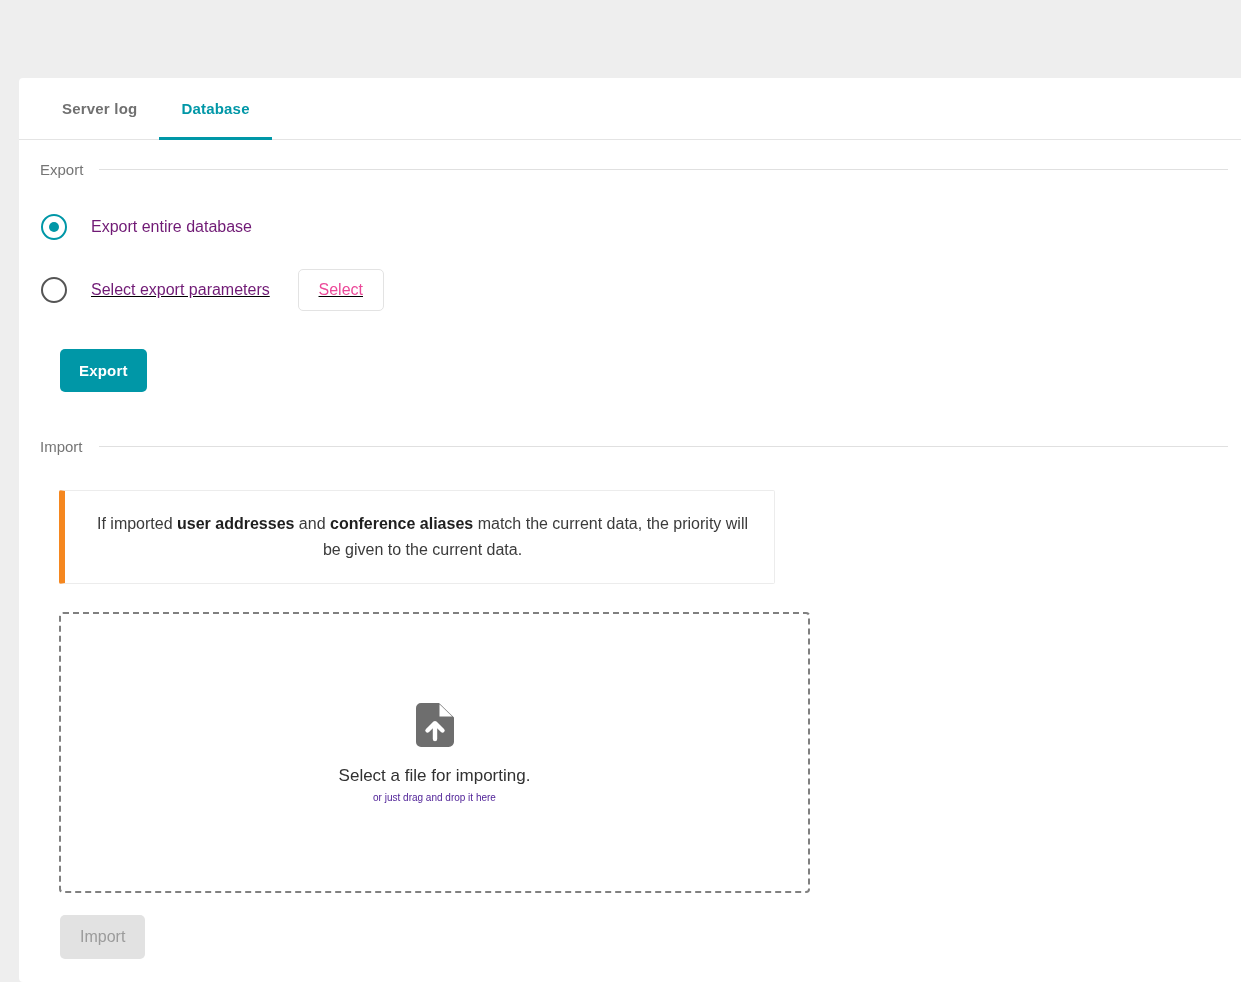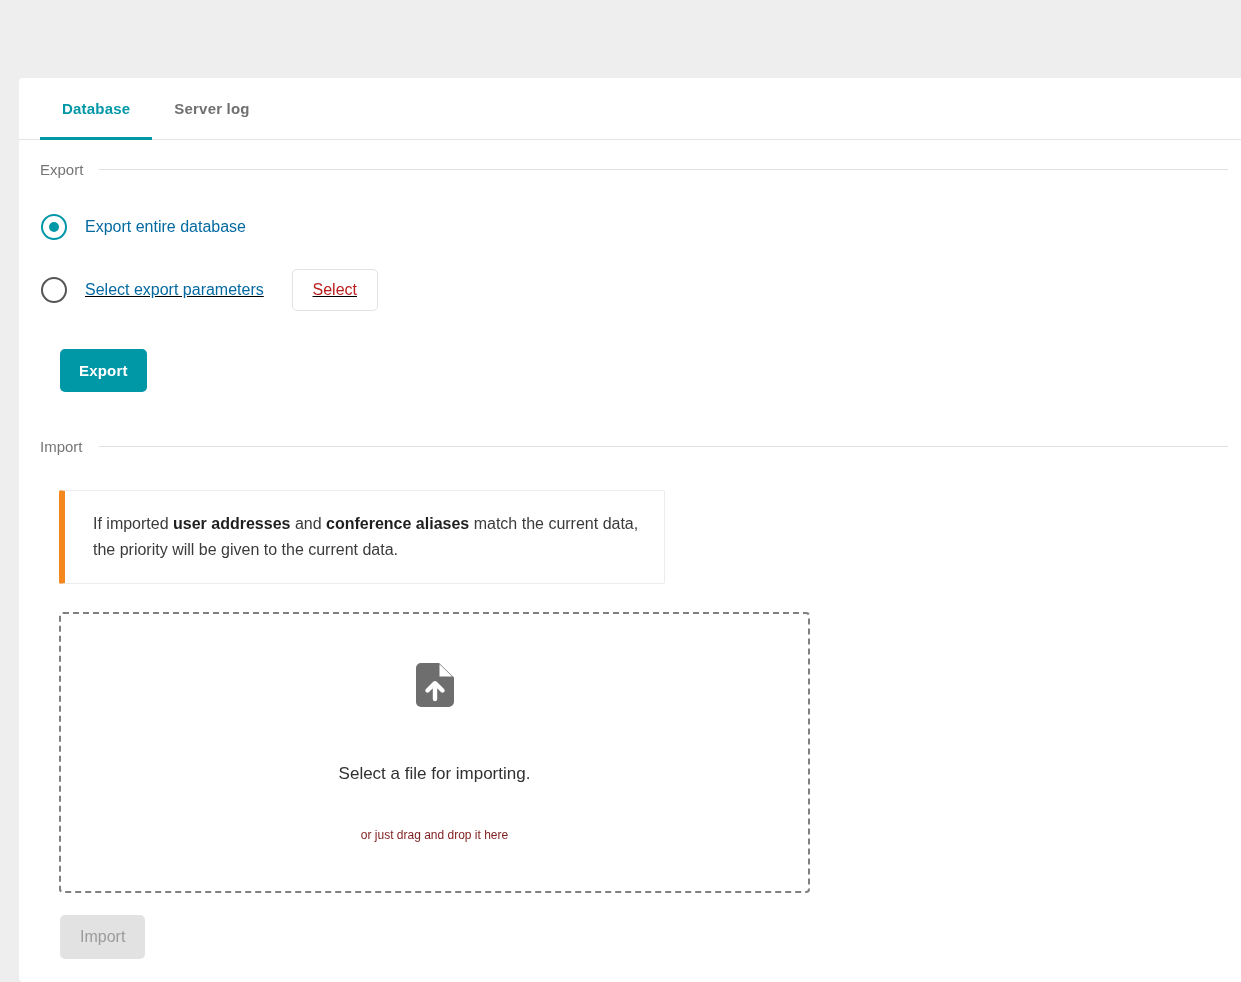--- a/index.html
+++ b/index.html
@@ -147,35 +147,35 @@
     content: "";
     position: absolute;
     left: 50%; top: 50%;
     width: 10px; height: 10px;
     margin: -5px 0 0 -5px;
     border-radius: 50%;
     background: #0097a7;
   }
   .radio-label {
     font-size: 16px;
-    color: #0369a1;
-    margin-left: 18px;
+    color: #701a75;
+    margin-left: 24px;
     white-space: nowrap;
     cursor: pointer;
   }
 
   .select-btn {
     margin-left: 28px;
     height: 42px;
     min-width: 86px;
     padding: 0 19px;
     border: 1px solid #e3e3e3;
     border-radius: 5px;
     background: #ffffff;
-    color: #b91c1c;
+    color: #ec4899;
     font-size: 16px;
     font-family: "Liberation Sans", sans-serif;
     cursor: default;
   }
 
   
   .btn-primary {
     margin-top: 38px;
     margin-left: 41px;
     height: 43px;
@@ -202,29 +202,30 @@
     color: #9b9b9b;
     font-size: 16px;
     font-family: "Liberation Sans", sans-serif;
     cursor: default;
   }
 
   
   .notice {
     margin-top: 35px;
     margin-left: 40px;
-    width: 606px;
+    width: 716px;
     min-height: 94px;
     background: #ffffff;
     border: 1px solid #ececec;
     border-left: 6px solid #f5871f;
     border-radius: 2px;
     display: flex;
     align-items: center;
     padding: 12px 22px 12px 28px;
+    text-align: center;
   }
   .notice-text {
     font-size: 16px;
     line-height: 1.65;
     color: #3b3b3b;
   }
   .notice-text b { font-weight: bold; color: #1f1f1f; }
 
   
   .dropzone {
@@ -233,48 +234,47 @@
     width: 751px;
     height: 281px;
     border: 2px dashed #808080;
     border-radius: 4px;
     display: flex;
     flex-direction: column;
     align-items: center;
     justify-content: center;
     cursor: pointer;
     background: #ffffff;
-    gap: 38px;
   }
   .dz-icon { margin-bottom: 19px; }
   .dz-icon svg { display: block; }
   .dz-title {
     font-size: 17px;
     color: #313131;
     margin-bottom: 6px;
   }
   .dz-sub {
-    font-size: 12px;
-    color: #7f1d1d;
+    font-size: 10px;
+    color: #4c1d95;
   }
 </style>
 </head>
 <body>
 
 <div id="app">
 
 
   <div class="panel">
 
     <div class="tabbar">
+      <button class="tab">
+        <span>Server log</span>
+      </button>
       <button class="tab active">
         <span>Database</span>
-      </button>
-      <button class="tab">
-        <span>Server log</span>
       </button>
     </div>
 
     <div class="content">
 
       
       <div class="section-head">
         <div class="label">Export</div>
         <div class="rule"></div>
       </div>

